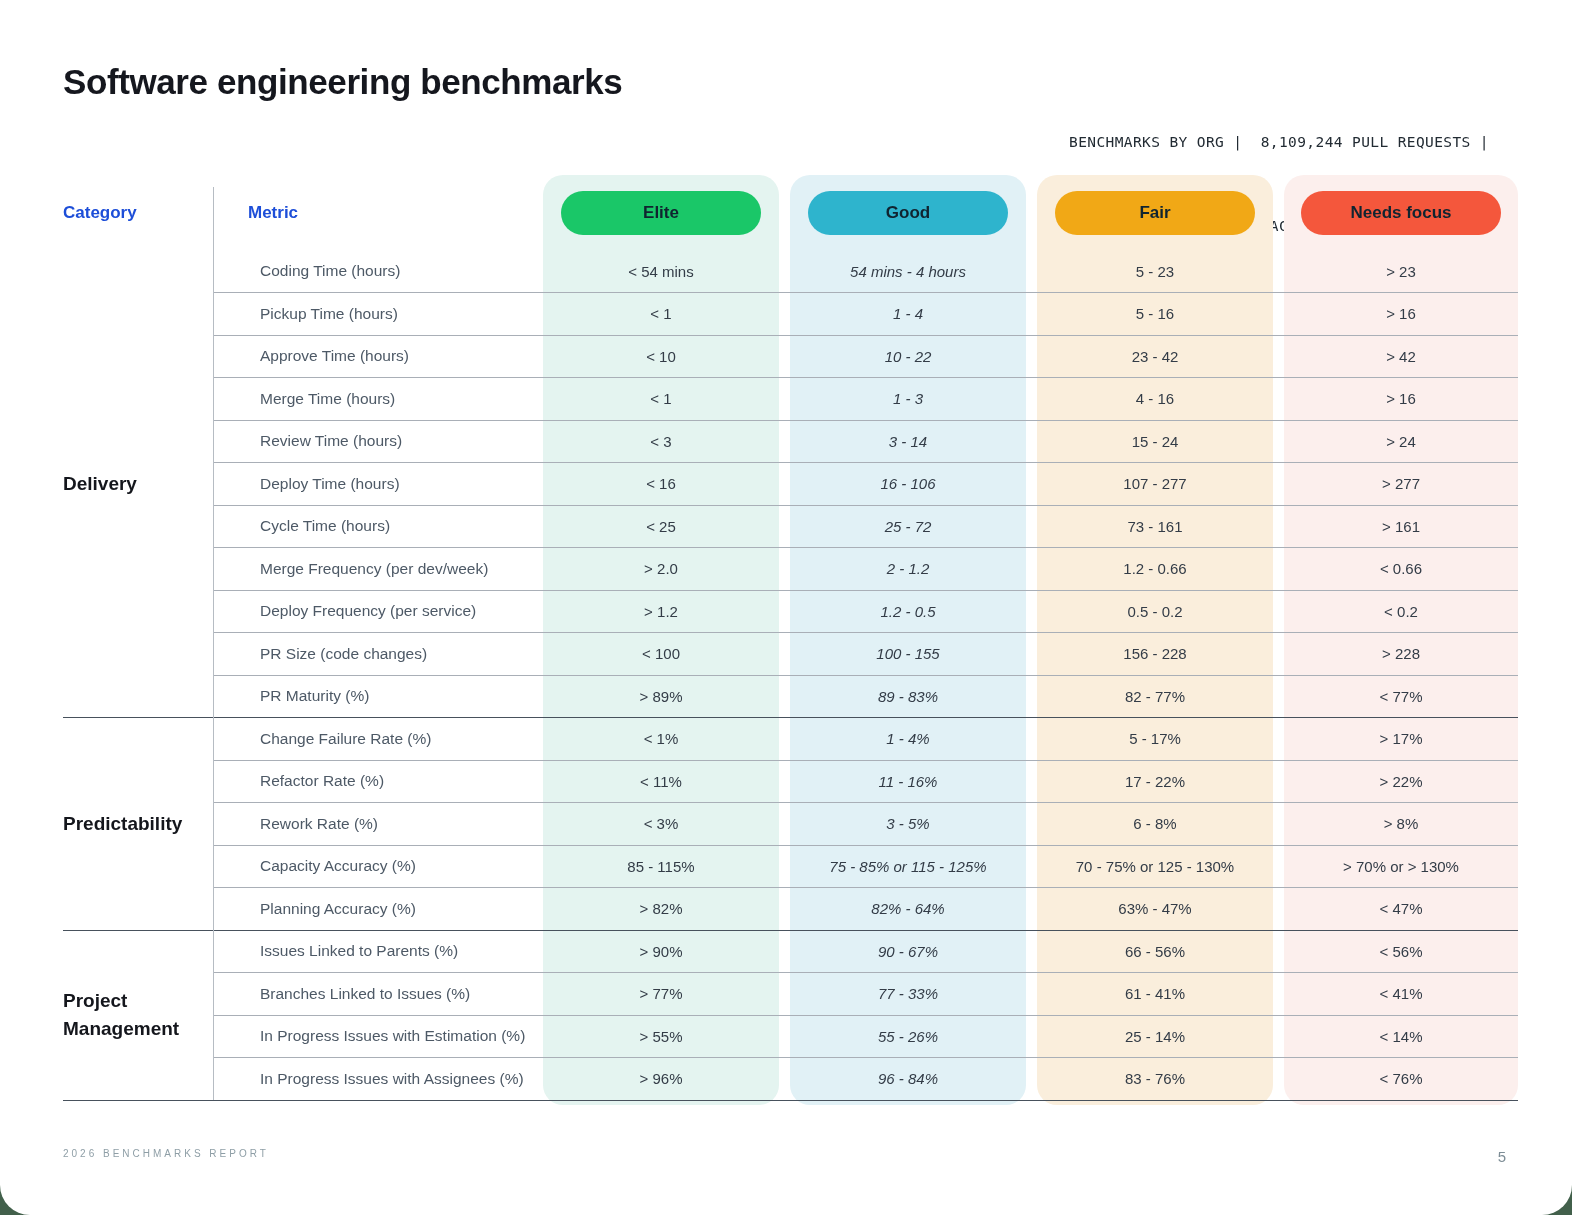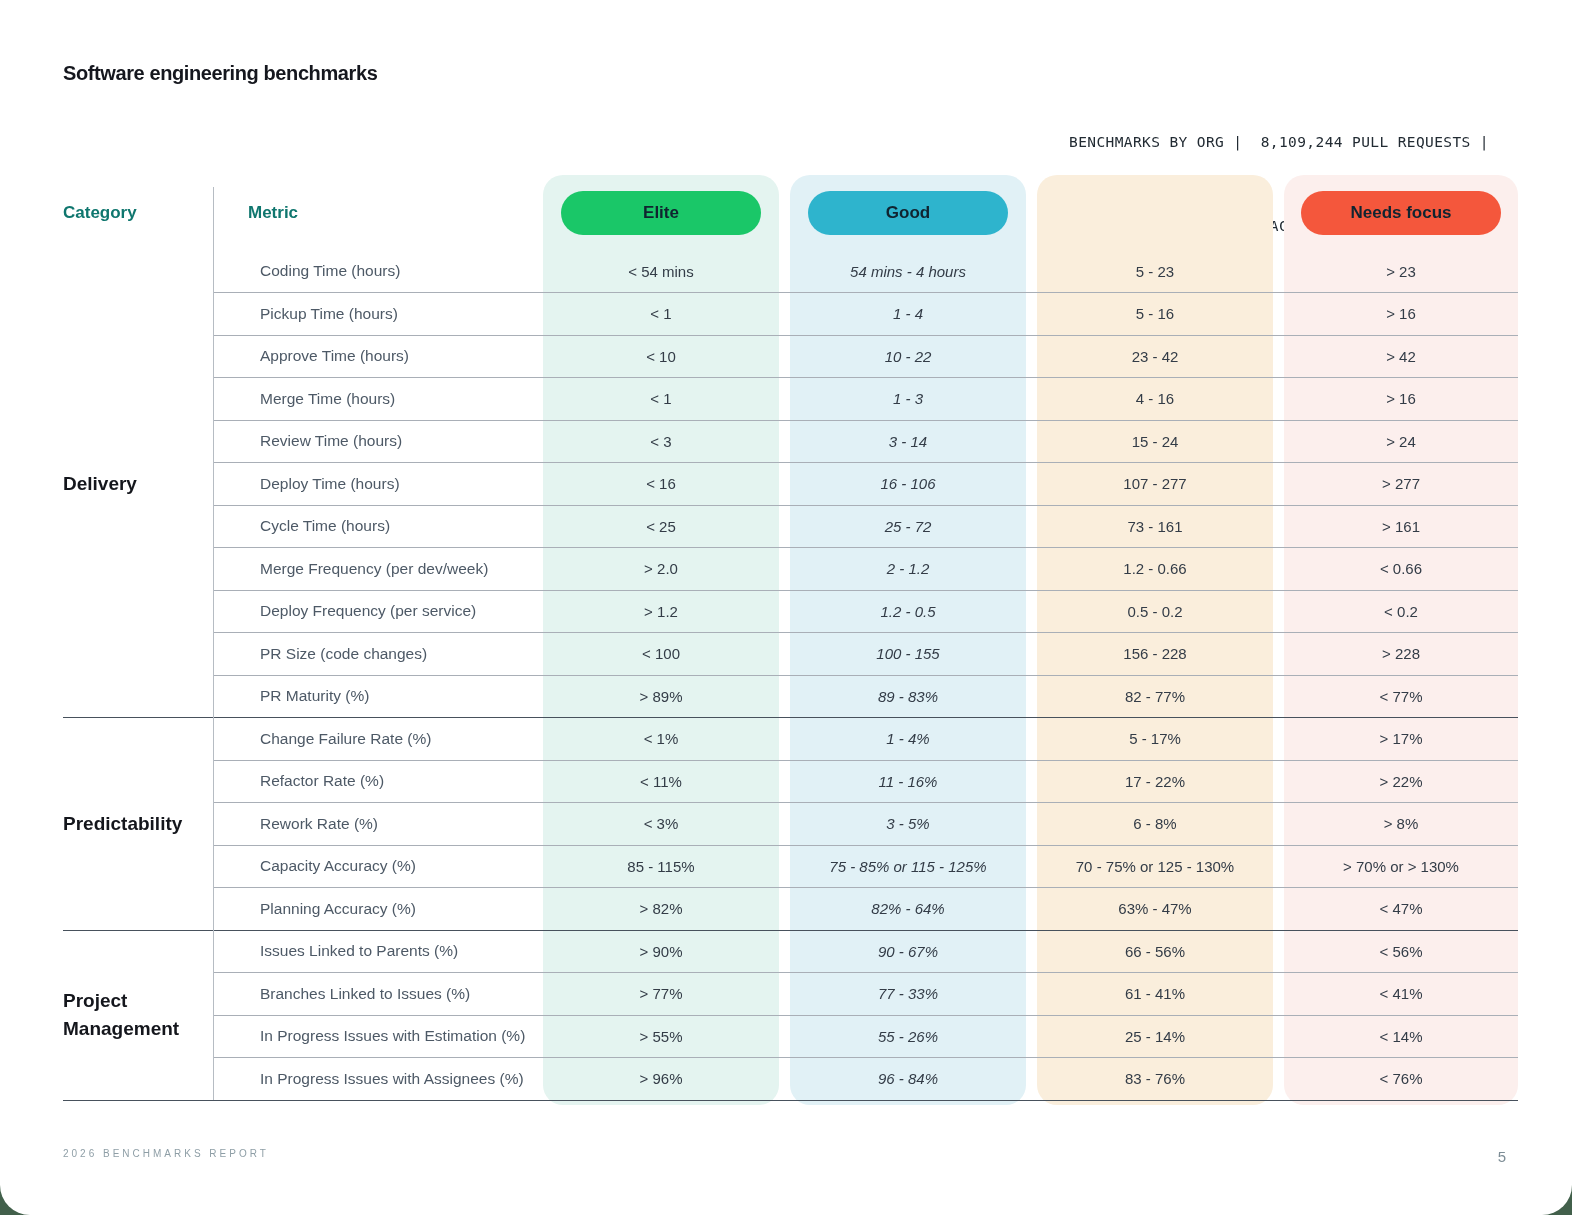--- a/index.html
+++ b/index.html
@@ -22,21 +22,21 @@
     inset: 0;
     background: #ffffff;
     border-radius: 30px;
     z-index: 1;
   }
   .title {
     position: absolute;
     left: 63px;
     top: 62px;
     margin: 0;
-    font-size: 20px;
+    font-size: 35px;
     font-weight: 800;
     letter-spacing: -0.4px;
     color: #15171e;
   }
   .stats {
     position: absolute;
     left: 1069px;
     top: 72px;
     font-family: "DejaVu Sans Mono", "Liberation Mono", monospace;
     font-size: 14.5px;
@@ -90,21 +90,21 @@
     bottom: -0.5px;
     border-bottom: 1px solid #a9afb7;
   }
   .row.section-end::after {
     left: 0;
     border-bottom: 1.5px solid #47515c;
   }
   .cat-h, .metric-h {
     font-size: 17px;
     font-weight: 700;
-    color: #0f766e;
+    color: #1d4ed8;
   }
   .metric-h { grid-column: 2; padding-left: 35px; }
   .cat-h { grid-column: 1; }
   .pill-cell { display: flex; justify-content: center; }
   .pc0 { grid-column: 3; }
   .pc1 { grid-column: 5; }
   .pc2 { grid-column: 7; }
   .pc3 { grid-column: 9; }
   .pill {
     width: 200px;
@@ -185,20 +185,23 @@
 
     <div class="header-row">
       <div class="cat-h">Category</div>
       <div class="metric-h">Metric</div>
       <div class="pill-cell pc0">
           <div class="pill" style="background: rgb(26, 199, 104);">Elite</div>
         </div>
       <div class="pill-cell pc1">
           <div class="pill" style="background: rgb(46, 180, 205);">Good</div>
         </div>
+      <div class="pill-cell pc2">
+          <div class="pill" style="background: rgb(241, 168, 22);">Fair</div>
+        </div>
       <div class="pill-cell pc3">
           <div class="pill" style="background: rgb(244, 87, 60);">Needs focus</div>
         </div>
     </div>
 
     <div id="table-body">
         <div class="row">
           <div class="metric-cell">Coding Time (hours)</div>
           <div class="value-cell vc0">&lt; 54 mins</div>
           <div class="value-cell vc1">54 mins - 4 hours</div>

